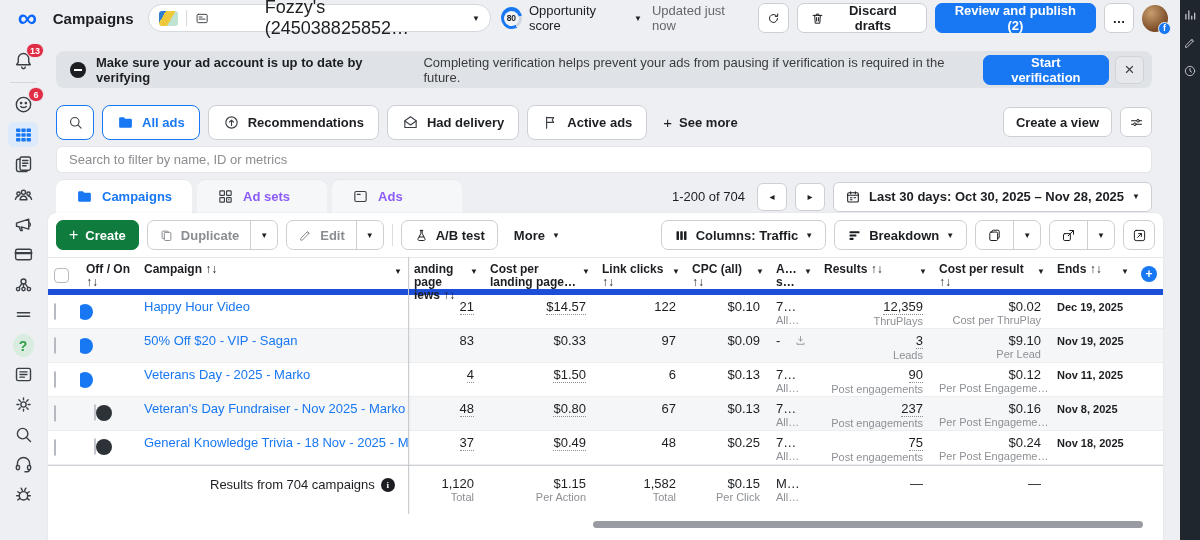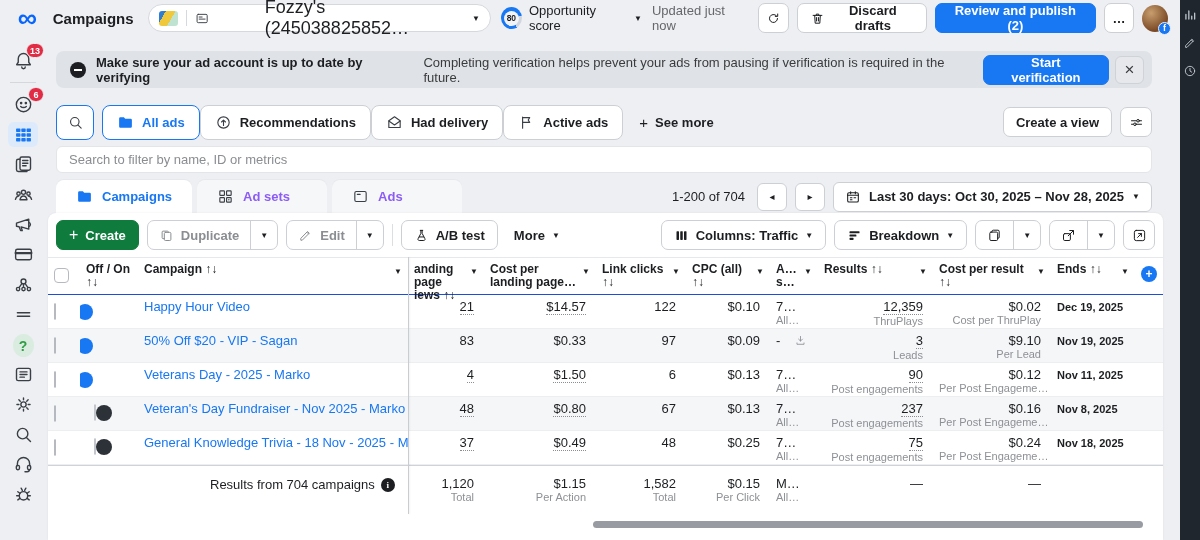--- a/index.html
+++ b/index.html
@@ -89,21 +89,21 @@
   .split .part { display:flex; align-items:center; gap:7px; padding:0 11px; font-size:13px; font-weight:700; cursor:pointer; }
   .split .part.dis { color:#8a8d91; }
   .split .part.dis svg { color:#8a8d91; }
   .split .caret-part { border-left:1px solid #ccd0d5; padding:0 9px; display:flex; align-items:center; cursor:pointer; }
   .split svg { width:15px; height:15px; color:#1c1e21; }
   .more-dd { display:flex; align-items:center; gap:7px; font-size:13px; font-weight:700; padding:0 8px; cursor:pointer; }
   .tool-right { margin-left:auto; display:flex; align-items:center; gap:8px; }
   .vdiv { width:1px; height:22px; background:#dcdee3; }
 
   
-  .t-head { display:flex; height:38px; border-top:1px solid #e6e8eb; border-bottom:1px solid #1d4ed8; }
+  .t-head { display:flex; height:38px; border-top:1px solid #e6e8eb; border-bottom:6px solid #1d4ed8; }
   .th { display:flex; align-items:flex-start; padding:5px 6px 0 6px; font-size:12px; font-weight:700; position:relative; }
   .th .lines { display:flex; flex-direction:column; line-height:13px; }
   .th .hcaret { margin-left:auto; font-size:8px; padding-top:4px; color:#1c1e21; cursor:pointer; }
   .checkbox { width:15px; height:15px; background:#fff; border:1.5px solid #b6bac0; border-radius:4px; cursor:pointer; }
   .add-col { width:16px; height:16px; border-radius:50%; background:#1877f2; color:#fff; font-size:12px; font-weight:700; display:flex; align-items:center; justify-content:center; cursor:pointer; margin-top:3px; }
   .tr { display:flex; height:34px; border-bottom:1px solid #eceef0; }
   .tr.alt { background:#f5f6f8; }
   .td { padding:4px 6px 0 6px; font-size:13px; line-height:15px; overflow:hidden; }
   .td.num { text-align:right; padding-right:10px; }
   .td .sub { font-size:11px; color:#8d9095; line-height:13px; white-space:nowrap; }
@@ -333,21 +333,21 @@
 
   <div class="filter-row">
     <div class="chip search-chip">
         <span class="cicon">
           <svg viewBox="0 0 24 24" width="100%" height="100%" fill="none" stroke="currentColor" stroke-width="1.6" stroke-linecap="round" stroke-linejoin="round">
             <circle cx="11" cy="11" r="6"></circle>
             <path d="M15.6 15.6L20 20"></path>
           </svg>
         </span>
       </div>
-    <span id="chips" style="display:flex;">
+    <span id="chips" style="display:flex;gap:8px;">
         <div class="chip active">
           <span class="cicon">
             <svg viewBox="0 0 24 24" width="100%" height="100%" fill="currentColor">
               <path d="M3 6.5A1.8 1.8 0 0 1 4.8 4.7h4.9l1.9 2h7.6A1.8 1.8 0 0 1 21 8.5v9a1.8 1.8 0 0 1-1.8 1.8H4.8A1.8 1.8 0 0 1 3 17.5z"></path>
             </svg>
           </span>
           <span>All ads</span>
         </div>
         <div class="chip">
           <span class="cicon">

